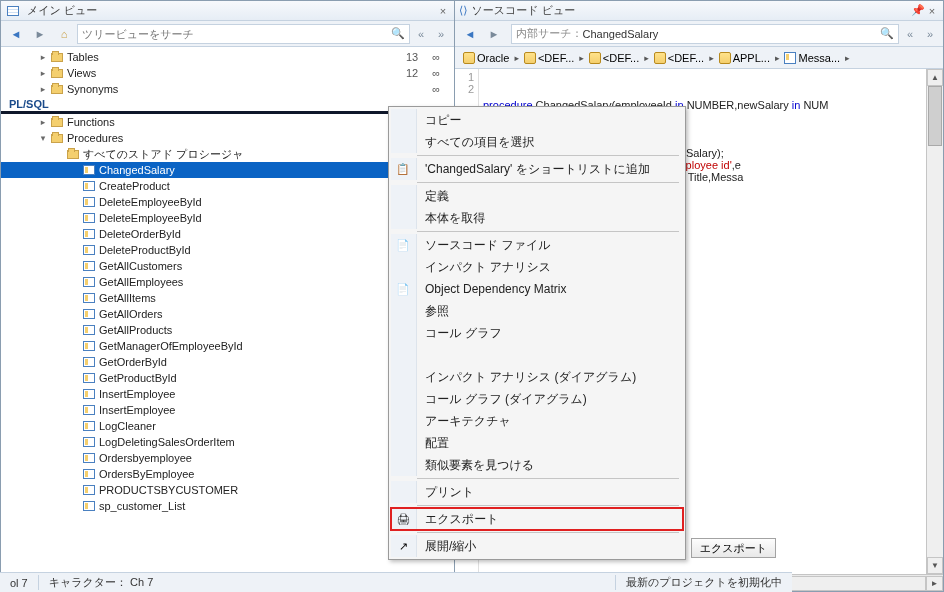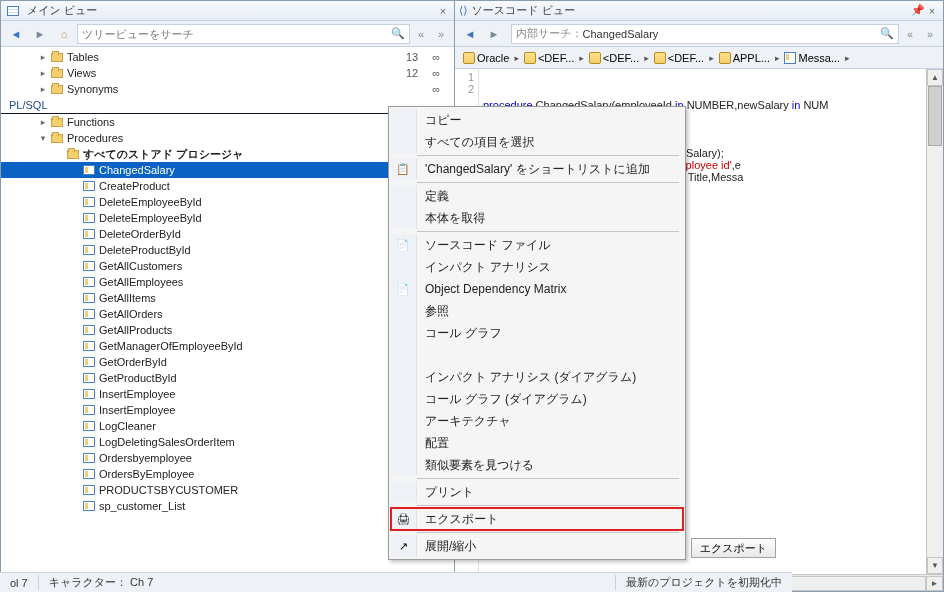--- a/index.html
+++ b/index.html
@@ -24,22 +24,22 @@
 
 .tree-scroll { flex:1; overflow-y:auto; overflow-x:auto; background:#fff; padding:2px 0; }
 .tree { font-size: 11px; color:#222; }
 .tree-row { display:flex; align-items:center; height:16px; padding:0 4px; cursor:pointer; white-space:nowrap; }
 .tree-row.selected { background:#0a63c4; color:#fff; }
 .tree-indent { display:inline-block; }
 .tree-arrow { width:12px; display:inline-block; text-align:center; color:#6a6a6a; font-size:9px; }
 .tree-icon { width:16px; height:14px; display:inline-flex; align-items:center; justify-content:center; margin-right:2px; }
 .tree-label { flex:1; }
 .tree-cols { display:flex; gap:14px; padding-right:10px; color:#555; font-size:11px; }
-.tree-row.section { color:#1a4a8a; font-weight:normal; border-bottom:1px solid #0f172a; height:17px; }
-.tree-row.subhead { font-weight: bold; }
+.tree-row.section { color:#1a4a8a; font-weight:bold; border-bottom:3px solid #0f172a; height:17px; }
+.tree-row.subhead { font-weight: normal; }
 
 .hscroll { height: 17px; background: #eaeaea; border-top:1px solid #c5c5c5; display:flex; align-items:center; }
 .hscroll .track { flex:1; height:15px; background:#efefef; border:1px solid #c5c5c5; position:relative; }
 .hscroll .thumb { position:absolute; left:30%; width:40px; height:13px; background:#cfcfcf; border:1px solid #a9a9a9; }
 .hscroll .arr { width:17px; height:15px; display:flex; align-items:center; justify-content:center; background:#efefef; border:1px solid #c5c5c5; color:#555; font-size:8px; cursor:pointer;}
 
 .breadcrumb { height: 22px; background:#eef2f7; border-bottom:1px solid #c5d2e0; display:flex; align-items:center; padding:0 4px; font-size:11px; }
 .bc-item { display:flex; align-items:center; gap:2px; padding:0 4px; cursor:pointer; }
 .bc-item .ico { width:14px; height:14px; display:inline-flex; align-items:center; justify-content:center; }
 .bc-sep { color:#555; padding:0 1px; font-size:9px; }

